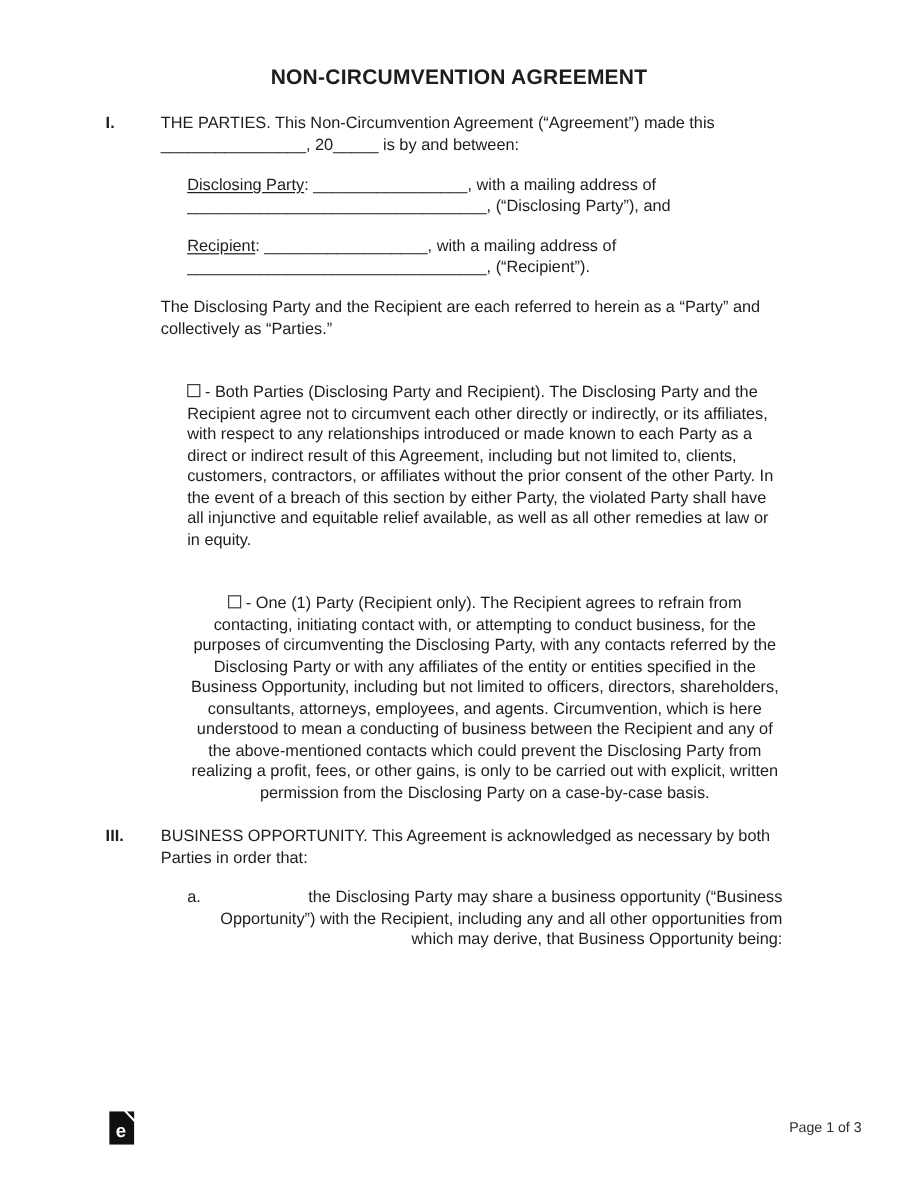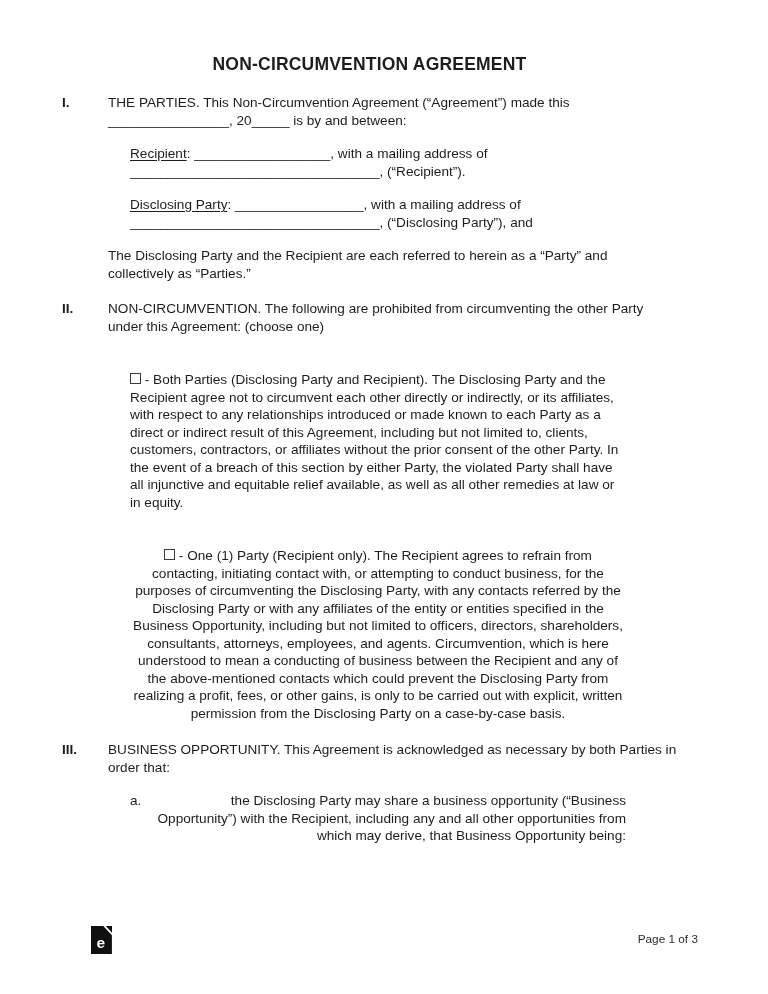--- a/index.html
+++ b/index.html
@@ -7,21 +7,21 @@
     position: relative;
     width: 768px;
     height: 994px;
     background: #ffffff;
     overflow: hidden;
     color: #1d1d1d;
     font-family: "Liberation Sans", "DejaVu Sans", sans-serif;
     font-size: 13.6px;
     line-height: 17.5px;
   }
-  .content { padding: 53px 91px 0 62px; }
+  .content { padding: 53px 91px 0 88px; }
   .title {
     text-align: center;
     font-weight: bold;
     font-size: 17.5px;
     line-height: 22px;
     letter-spacing: 0.2px;
     margin: 0;
   }
   p { margin: 0; }
   .sec { display: flex; }
@@ -49,51 +49,47 @@
   .blankline {
     margin: 8px 0 0 68px;
     width: 497px;
     white-space: nowrap;
     overflow: hidden;
   }
   .footer { position: absolute; left: 0; right: 0; top: 922px; height: 45px; }
   .logo { position: absolute; left: 91px; top: 4px; width: 21px; height: 28px; }
   .pagenum {
     position: absolute;
-    right: 70px;
+    right: 50px;
     top: 10px;
     font-size: 11.8px;
     line-height: 14px;
     color: #2e2e2e;
     padding-left: 48px;
   }
 </style>
 </head>
 <body>
 
 <div class="page">
   <div class="content">
 
     <h1 class="title">NON-CIRCUMVENTION AGREEMENT</h1>
 
     <div class="sec sec-1">
       <div class="num">I.</div>
       <div class="secbody"><span class="b">THE PARTIES</span><span>. This Non-Circumvention Agreement (“Agreement”) made this ________________, 20_____ is by and between:</span></div>
     </div>
 
+    <p class="sub"><span class="u">Disclosing Party</span><span>: _________________, with a mailing address of _________________________________, (“Disclosing Party”), and</span></p>
+
     <p class="sub"><span class="u">Recipient</span><span>: __________________, with a mailing address of _________________________________, (“Recipient”).</span></p>
-
-    <p class="sub"><span class="u">Disclosing Party</span><span>: _________________, with a mailing address of _________________________________, (“Disclosing Party”), and</span></p>
 
     <p class="para">The Disclosing Party and the Recipient are each referred to herein as a “Party” and collectively as “Parties.”</p>
 
-    <div class="sec sec-2">
-      <div class="num">II.</div>
-      <div class="secbody"><span class="b">NON-CIRCUMVENTION</span><span>. The following are prohibited from circumventing the other Party under this Agreement: (choose one)</span></div>
-    </div>
 
     <p class="sub opt-1"><span class="cb"></span><span> - </span><span class="b">Both Parties</span><span> (Disclosing Party and Recipient). The Disclosing Party and the Recipient agree not to circumvent each other directly or indirectly, or its affiliates, with respect to any relationships introduced or made known to each Party as a direct or indirect result of this Agreement, including but not limited to, clients, customers, contractors, or affiliates without the prior consent of the other Party. In the event of a breach of this section by either Party, the violated Party shall have all injunctive and equitable relief available, as well as all other remedies at law or in equity.</span></p>
 
     <p class="sub opt-2"><span class="cb"></span><span> - </span><span class="b">One (1) Party</span><span> (Recipient only). The Recipient agrees to refrain from contacting, initiating contact with, or attempting to conduct business, for the purposes of circumventing the Disclosing Party, with any contacts referred by the Disclosing Party or with any affiliates of the entity or entities specified in the Business Opportunity, including but not limited to officers, directors, shareholders, consultants, attorneys, employees, and agents. Circumvention, which is here understood to mean a conducting of business between the Recipient and any of the above-mentioned contacts which could prevent the Disclosing Party from realizing a profit, fees, or other gains, is only to be carried out with explicit, written permission from the Disclosing Party on a case-by-case basis.</span></p>
 
     <div class="sec sec-3">
       <div class="num">III.</div>
       <div class="secbody"><span class="b">BUSINESS OPPORTUNITY</span><span>. This Agreement is acknowledged as necessary by both Parties in order that:</span></div>
     </div>
 

